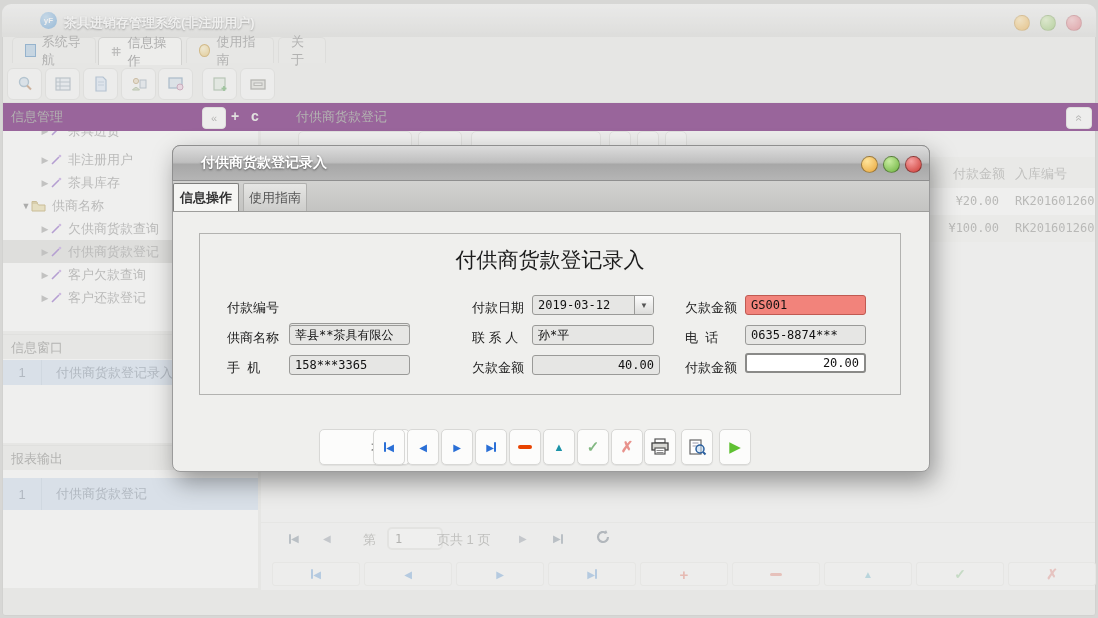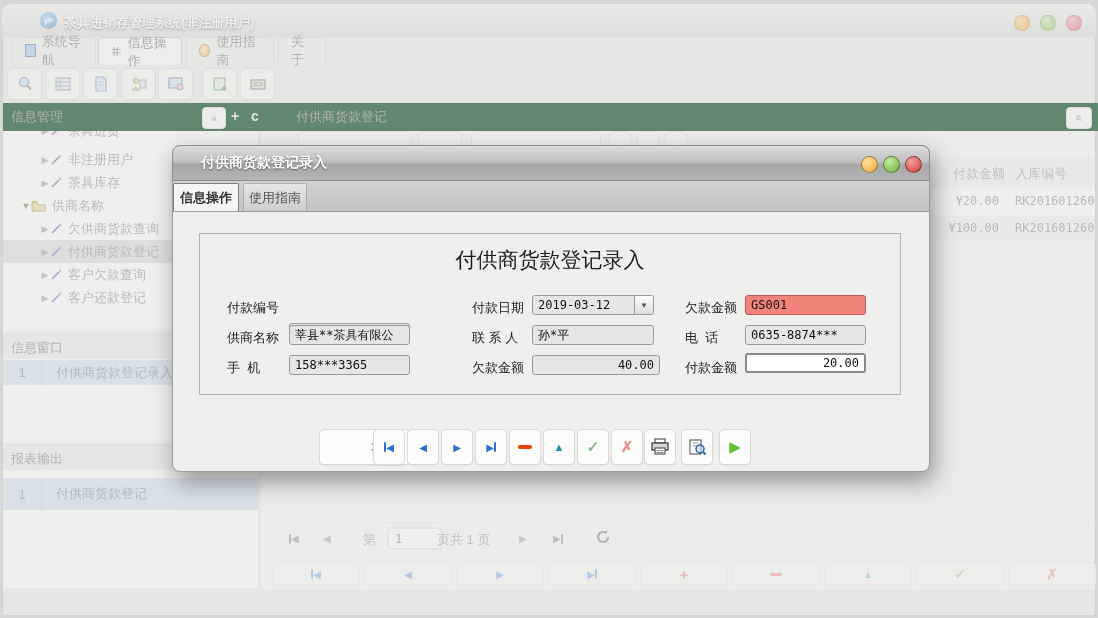--- a/index.html
+++ b/index.html
@@ -26,21 +26,21 @@
   .rtab{position:absolute;top:0;height:26px;border:1px solid #e2e2e0;border-bottom:none;
         border-radius:5px 5px 0 0;background:#f2f2f0;color:#9a9a9a;font-size:13px;
         display:flex;align-items:center;gap:6px;padding:0 12px;box-sizing:border-box;}
   .rtab.active{background:#fcfcfb;border-color:#cfcfcd;height:28px;color:#8f8f8f;}
   .ricon{width:13px;height:13px;display:inline-block;}
   
   .topbar{position:absolute;left:3px;top:66px;right:3px;height:36px;border-bottom:1px solid #e8e8e6;}
   .tbtn{position:absolute;top:2px;width:33px;height:30px;background:#fbfbfa;border:1px solid #e4e4e2;
         border-radius:6px;display:flex;align-items:center;justify-content:center;}
   
-  .hdrband{position:absolute;left:3px;top:103px;right:0;height:28px;background:#14532d;}
+  .hdrband{position:absolute;left:3px;top:103px;right:0;height:28px;background:#701a75;}
   .phdr{position:absolute;top:0;height:28px;line-height:28px;font-size:13px;color:#9c9c9a;}
   .sqbtn{position:absolute;background:#fdfdfc;border:1px solid #e4e4e2;border-radius:4px;
          color:#a0a0a0;display:flex;align-items:center;justify-content:center;font-size:11px;}
   .ghost{color:#e8e8e6;font-size:14px;font-weight:bold;position:absolute;top:5px;}
   
   .sidewrap{position:absolute;left:3px;top:131px;width:256px;bottom:28px;}
   .treebox{position:absolute;left:0;top:0;width:255px;height:200px;background:#fff;overflow:hidden;}
   .trow{position:absolute;left:0;width:255px;height:23px;display:flex;align-items:center;font-size:13px;color:#a9a9a9;}
   .trow.sel{background:#e3e3e1;}
   .tarrow{width:10px;font-size:9px;color:#b5b5b5;display:inline-block;text-align:center;}

